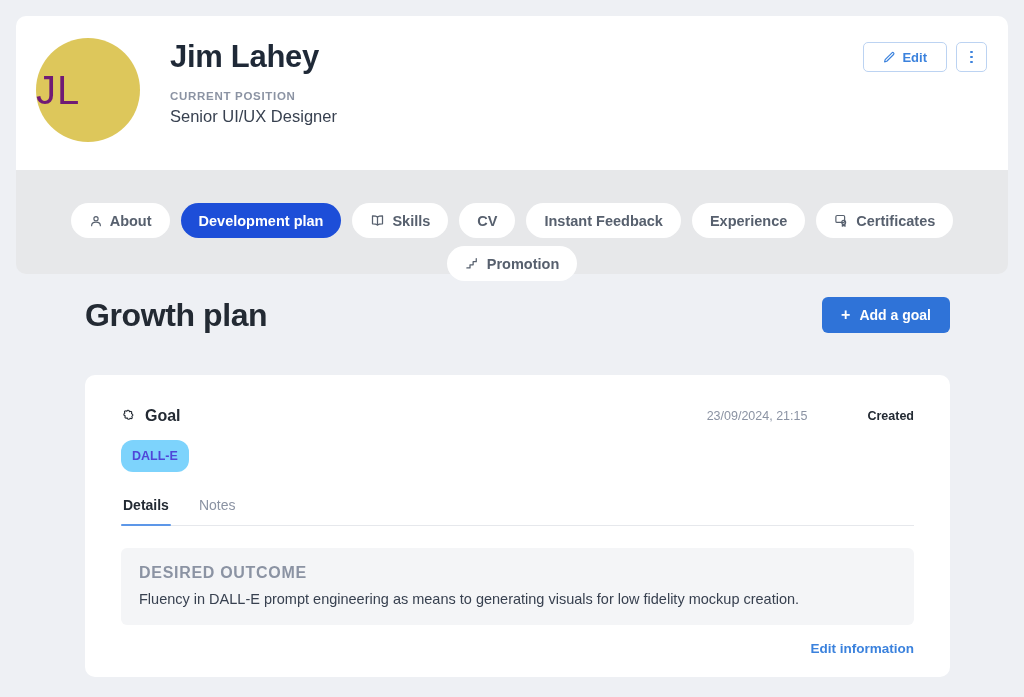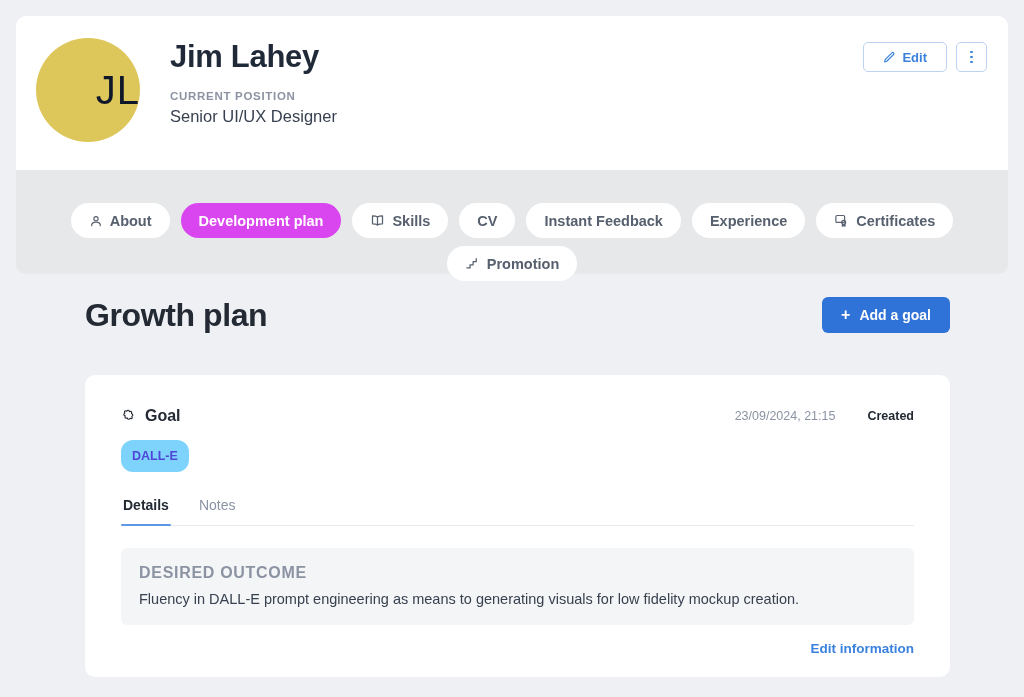--- a/index.html
+++ b/index.html
@@ -12,22 +12,22 @@
   .page { width: 1024px; height: 697px; position: relative; overflow: hidden; }
 
   
   .profile-card {
     position: absolute; left: 16px; top: 16px; width: 992px; height: 154px;
     background: #ffffff; border-radius: 10px 10px 0 0;
     display: flex; align-items: flex-start;
   }
   .avatar {
     width: 104px; height: 104px; border-radius: 50%;
-    background: #ddc75b; color: #0f172a;
-    display: flex; align-items: center; justify-content: flex-end;
+    background: #ddc75b; color: #701a75;
+    display: flex; align-items: center; justify-content: flex-start;
     font-size: 40px; font-weight: 400; letter-spacing: 1px;
     margin: 22px 0 0 20px; flex: 0 0 auto;
   }
   .profile-meta { margin: 22px 0 0 30px; flex: 1 1 auto; }
   .profile-name {
     font-size: 31px; font-weight: bold; color: #1f2937; letter-spacing: -0.3px;
     line-height: 1.25;
   }
   .profile-label {
     margin-top: 13px; font-size: 11.5px; font-weight: bold; letter-spacing: 0.7px;
@@ -59,21 +59,21 @@
     display: flex; flex-direction: column; align-items: center;
     padding-top: 33px; gap: 8px;
   }
   .tabrow { display: flex; gap: 11px; justify-content: center; }
   .tab {
     height: 35px; border-radius: 18px; background: #ffffff; border: none;
     color: #57606e; font-size: 14.5px; font-weight: bold;
     display: flex; align-items: center; gap: 7px; padding: 0 18px;
     cursor: pointer; font-family: inherit; white-space: nowrap;
   }
-  .tab.active { background: #d946ef; color: #ffffff; text-align: right; }
+  .tab.active { background: #1d4ed8; color: #ffffff; text-align: right; }
 
   
   .section-head {
     position: absolute; left: 85px; top: 290px; width: 865px; height: 50px;
     display: flex; align-items: center; justify-content: space-between;
   }
   .section-title { font-size: 32px; font-weight: bold; color: #232a33; letter-spacing: -0.4px; }
   .btn-primary {
     height: 36px; background: #2f73d8; border: none; border-radius: 6px;
     color: #ffffff; font-size: 14px; font-weight: bold;
@@ -85,21 +85,21 @@
   
   .goal-card {
     position: absolute; left: 85px; top: 375px; width: 865px; height: 302px;
     background: #ffffff; border-radius: 10px; padding: 30px 36px 0 36px;
   }
   .goal-top { display: flex; align-items: center; height: 22px; }
   .goal-title {
     display: flex; align-items: center; gap: 9px;
     font-size: 16px; font-weight: bold; color: #232a33;
   }
-  .goal-right { margin-left: auto; display: flex; align-items: center; gap: 32px; }
+  .goal-right { margin-left: auto; display: flex; align-items: center; gap: 60px; }
   .goal-time { font-size: 12.5px; color: #8b93a3; }
   .goal-status { font-size: 12.5px; font-weight: bold; color: #232a33; }
 
   .badge {
     display: inline-flex; align-items: center; height: 23px; margin-top: 13px;
     background: #7dd3fc; color: #4f46d8; border-radius: 12px;
     padding: 16px 11px; font-size: 12.5px; font-weight: bold;
   }
 
   .subtabs {

